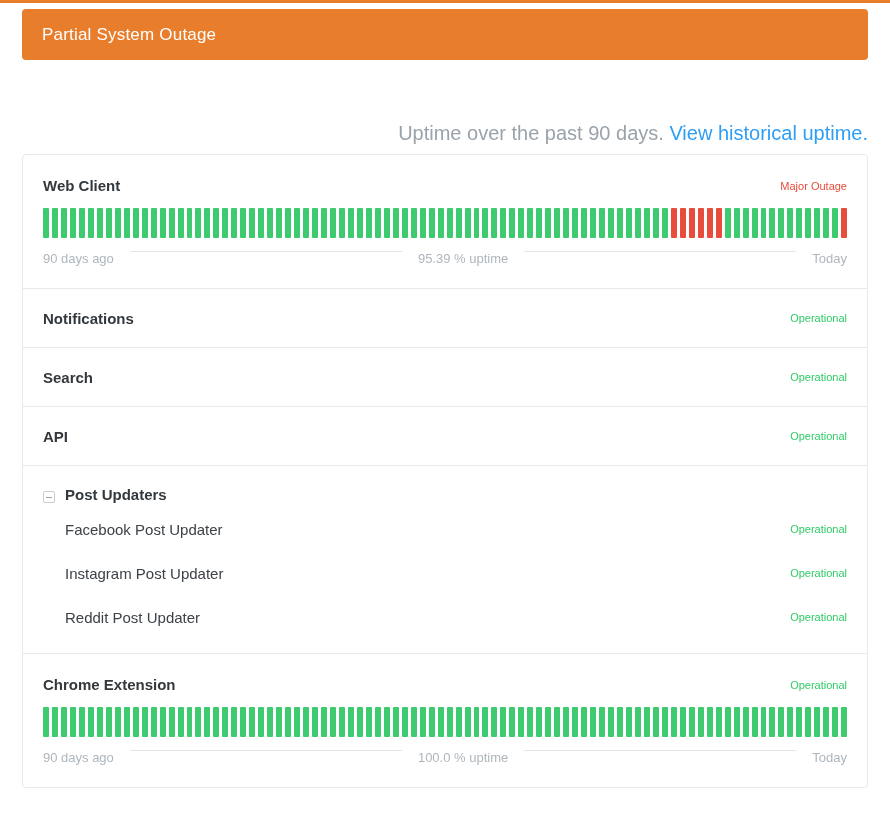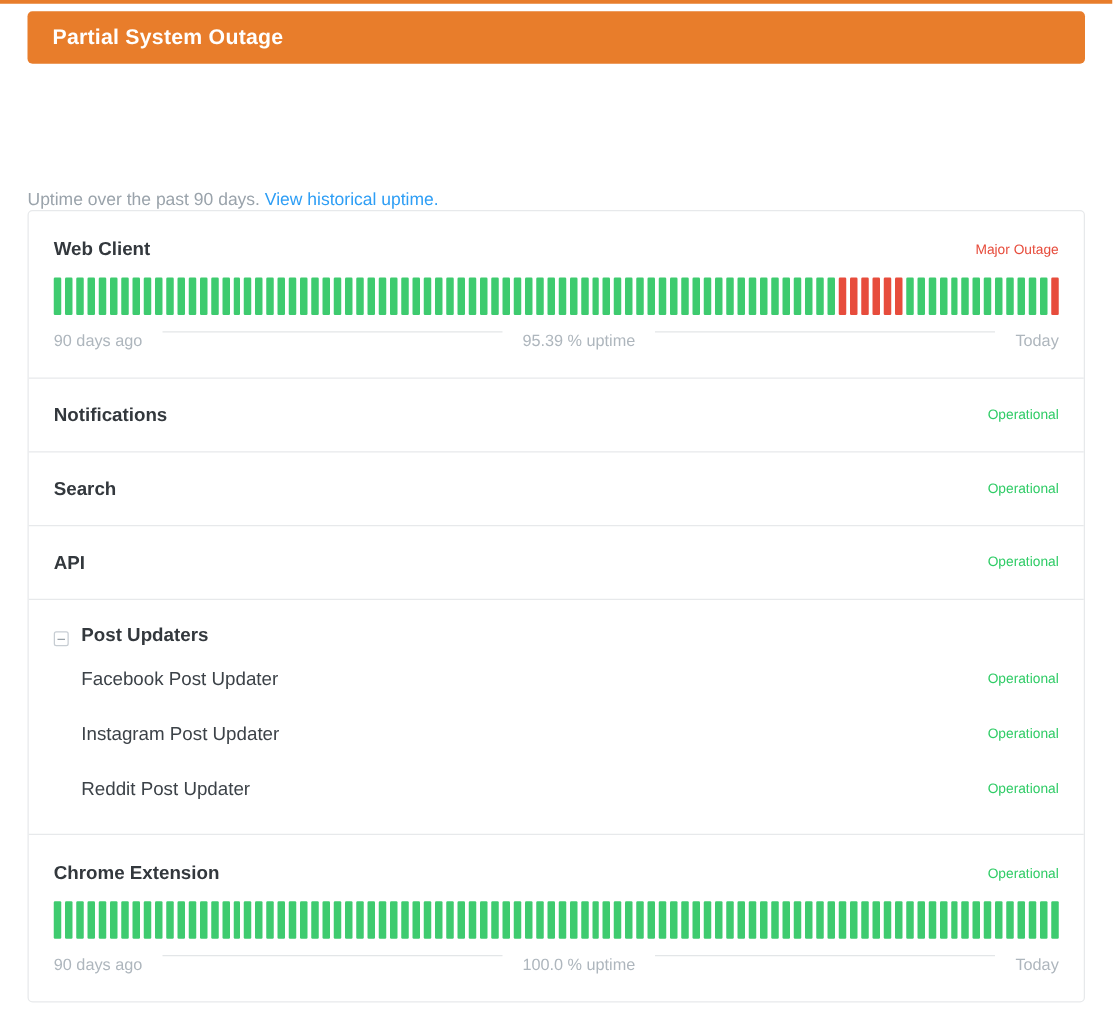--- a/index.html
+++ b/index.html
@@ -20,44 +20,45 @@
     --text-dark: #33383d;
     --border-gray: #e7e9eb;
   }
 
   .top-strip {
     width: 100%; height: 3px;
     background: var(--accent-orange);
   }
   .banner {
     margin: 6px 22px 0;
-    height: 42px;
+    height: 51px;
     background: var(--accent-orange);
     border-radius: 4px;
     display: flex; align-items: center;
     padding: 0 20px;
     color: #ffffff;
     font-size: 17px;
-    font-weight: bold;
+    font-weight: normal;
     letter-spacing: .2px;
   }
 
   .uptime-header {
-    margin: 100px 22px 0;
-    font-size: 14px;
+    margin: 62px 22px 0;
+    text-align: right;
+    font-size: 20px;
     color: #9aa3ab;
   }
   .uptime-header a {
     color: var(--link-blue);
     text-decoration: none;
     cursor: pointer;
   }
 
   .card {
-    margin: 1px 22px 0;
+    margin: 9px 22px 0;
     border: 1px solid var(--border-gray);
     border-radius: 4px;
     background: #ffffff;
   }
   .section { border-top: 1px solid var(--border-gray); }
   .section:first-child { border-top: none; }
 
   .comp-name {
     font-size: 15px;
     font-weight: bold;

